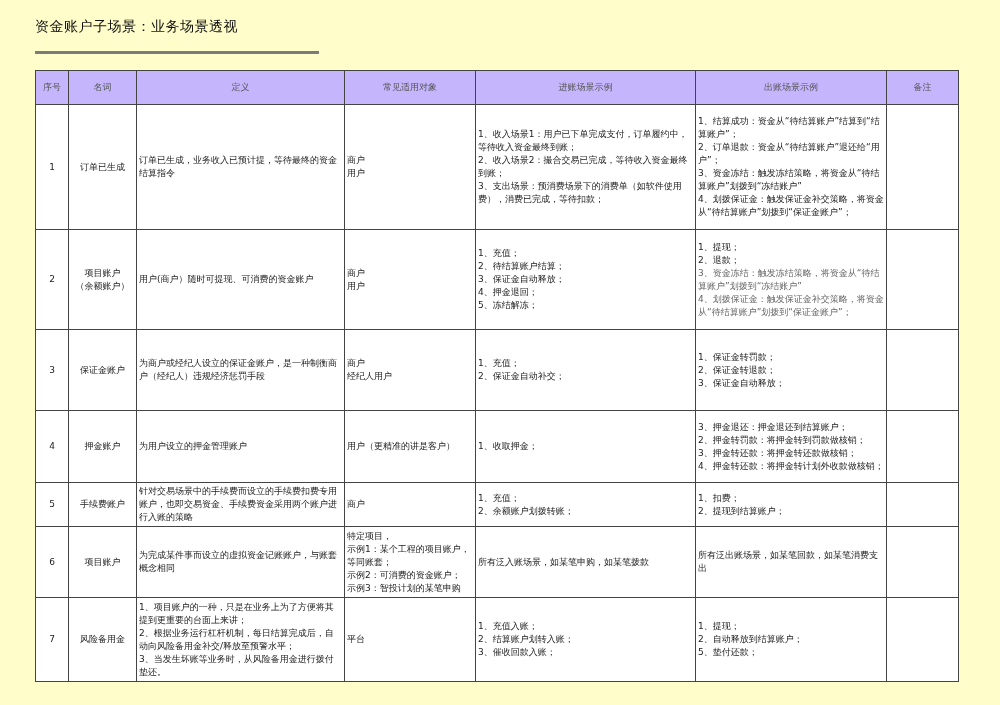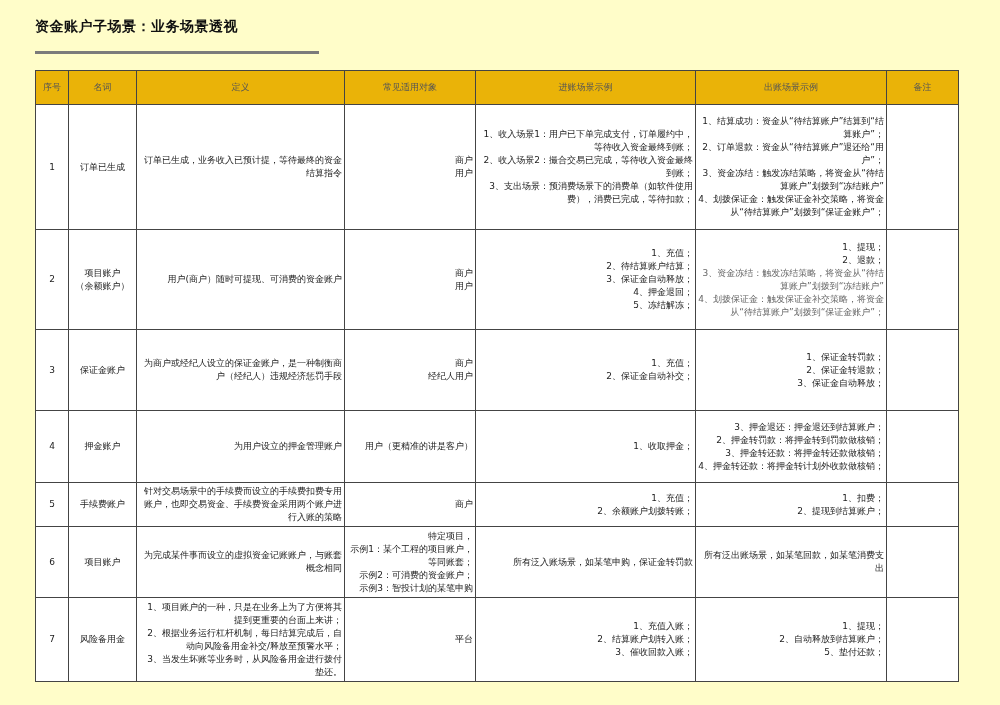--- a/index.html
+++ b/index.html
@@ -5,21 +5,21 @@
   html, body { margin: 0; padding: 0; }
   body {
     width: 1000px; height: 705px; overflow: hidden;
     background: #fffdc9;
     font-family: "DejaVu Sans", "Liberation Sans", sans-serif;
     color: #222;
     position: relative;
   }
   .title {
     position: absolute; left: 35px; top: 18px;
-    font-size: 14px; font-weight: bold; color: #111;
+    font-size: 14px; font-weight: normal; color: #111;
     letter-spacing: 0.5px;
   }
   .title-bar {
     position: absolute; left: 35px; top: 51px;
     width: 284px; height: 3px; background: #7b7b7b;
   }
   table.grid {
     position: absolute; left: 35px; top: 70px;
     border-collapse: collapse;
     table-layout: fixed;
@@ -28,26 +28,26 @@
     font-size: 9px;
     line-height: 13px;
   }
   table.grid th, table.grid td {
     border: 1px solid #444;
     padding: 0 2px;
     vertical-align: middle;
     word-break: break-all;
   }
   table.grid th {
-    background: #eab308; color: #555;
+    background: #c4b5fd; color: #555;
     font-weight: normal; height: 33px;
     text-align: center;
   }
   td.center { text-align: center; }
-  td.left { text-align: right; }
+  td.left { text-align: left; }
   .line { display: block; }
   .gray { color: #666; }
 </style>
 </head>
 <body>
 
 <div class="title">资金账户子场景：业务场景透视</div>
 <div class="title-bar"></div>
 
 <table class="grid">
@@ -205,21 +205,21 @@
       <td class="left">
         <span class="line">为完成某件事而设立的虚拟资金记账账户，与账套概念相同</span>
       </td>
       <td class="left">
         <span class="line">特定项目，</span>
         <span class="line">示例1：某个工程的项目账户，等同账套；</span>
         <span class="line">示例2：可消费的资金账户；</span>
         <span class="line">示例3：智投计划的某笔申购</span>
       </td>
       <td class="left">
-        <span class="line">所有泛入账场景，如某笔申购，保证金转罚款</span>
+        <span class="line">所有泛入账场景，如某笔申购，如某笔拨款</span>
       </td>
       <td class="left">
         <span class="line">所有泛出账场景，如某笔回款，如某笔消费支出</span>
       </td>
       <td class="left"></td>
     </tr>
 
     <tr style="height:84px">
       <td class="center">7</td>
       <td class="center">

